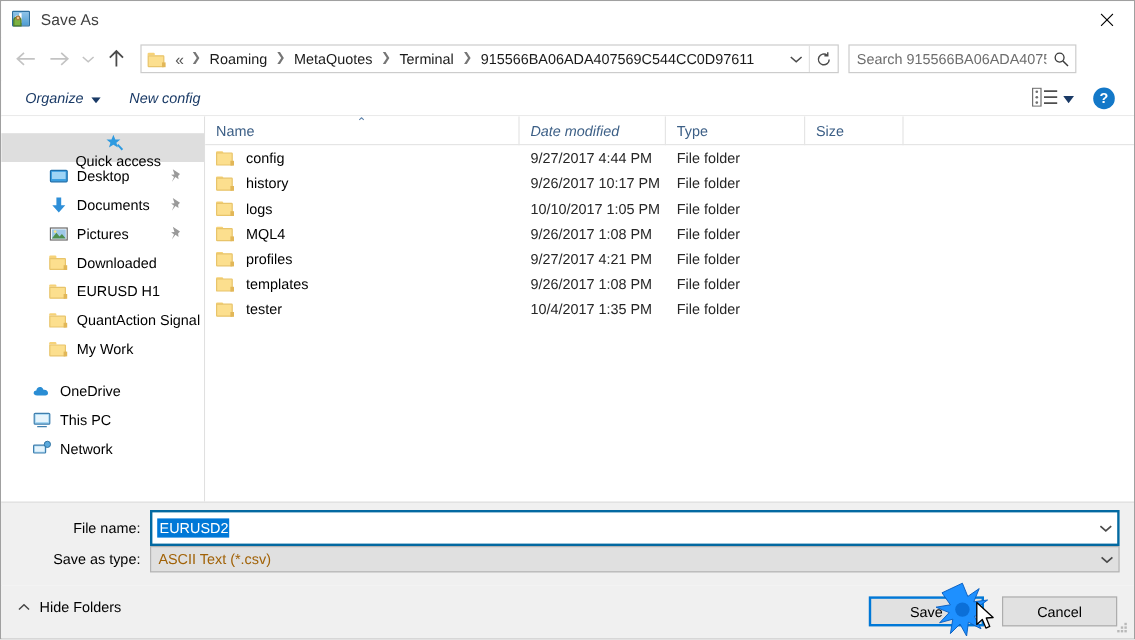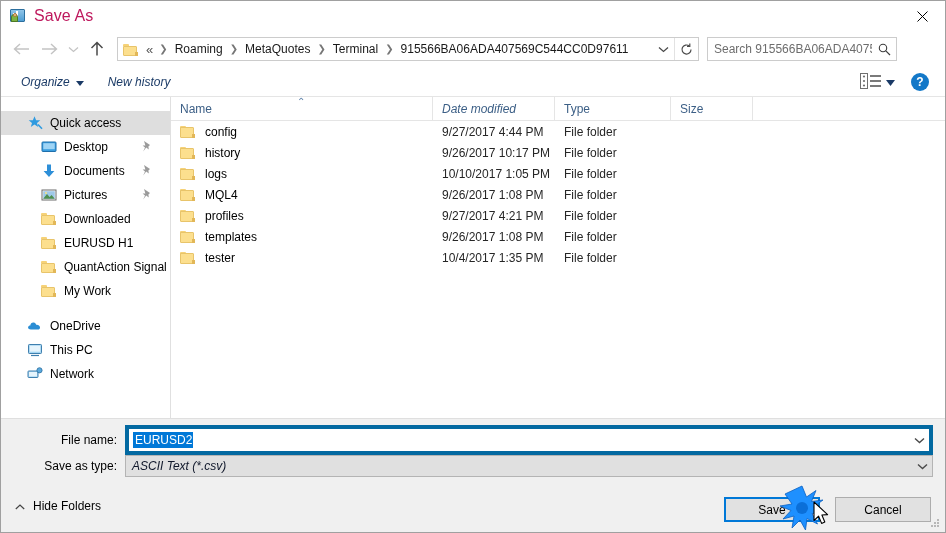--- a/index.html
+++ b/index.html
@@ -36,21 +36,21 @@
   #app-icon .ai-bar1 { position:absolute; left:3px; top:5px; width:2px; height:6px; background:#ffffff; }
   #app-icon .ai-bar2 { position:absolute; left:6px; top:3px; width:2px; height:8px; background:#ffffff; }
   #app-icon .ai-person {
     position:absolute; left:1px; top:6px; width:7px; height:8px;
     background:#7cb342; border-radius:3px 3px 0 0; border:1px solid #4e7a24;
   }
   #app-icon .ai-head {
     position:absolute; left:3px; top:5px; width:4px; height:4px;
     background:#f2c58a; border-radius:50%; border:1px solid #a9763d;
   }
-  #title-text { font-size: 16px; color: #be185d; letter-spacing: .1px; }
+  #title-text { font-size: 13px; color: #404040; letter-spacing: .1px; }
   #close-button {
     position: absolute; right: 0; top: 0; width: 46px; height: 30px;
     display: flex; align-items: center; justify-content: center;
     cursor: default;
   }
   #close-button svg { display: block; }
 
   
   #navbar {
     position: absolute; left: 0; top: 30px; width: 944px; height: 36px;
@@ -133,21 +133,21 @@
   }
   #sidebar {
     width: 170px; height: 321px; background: #ffffff;
     border-right: 1px solid #e0e0e0;
     padding-top: 14px; overflow: hidden;
   }
   .side-item {
     height: 24px; display: flex; align-items: center;
     font-size: 12px; color: #000; position: relative;
   }
-  .side-item.selected { background: #dedede; }
+  .side-item.selected { background: #dedede; flex-direction: column; }
   .side-item .si-icon {
     width: 16px; height: 16px; margin-right: 7px; flex: none; position: relative;
   }
   .side-item.lvl0 { padding-left: 26px; }
   .side-item.lvl1 { padding-left: 40px; }
   .side-item .si-pin {
     position: absolute; right: 17px; top: 5px; width: 12px; height: 13px;
   }
   .side-gap { height: 11px; }
 
@@ -201,31 +201,31 @@
     background: #f0f0f0; border-top: 1px solid #dfdfdf;
   }
   .form-row { position: absolute; left: 0; width: 944px; height: 22px; display: flex; align-items: center; }
   #row-filename { top: 10px; }
   #row-filetype { top: 36px; }
   .form-label {
     width: 124px; text-align: right; padding-right: 8px; font-size: 12px; color: #000;
   }
   #filename-combo {
     width: 808px; height: 30px; background: #ffffff;
-    border: 4px solid #0369a1; display: flex; align-items: center;
+    border: 2px solid #0369a1; display: flex; align-items: center;
   }
   #filename-value {
     margin-left: 4px; font-size: 12px;
     background: #0078d7; color: #ffffff; padding: 1px 1px 1px 2px;
   }
   #filetype-combo {
     width: 808px; height: 22px; background: #e0e0e0;
     border: 1px solid #b4b4b4; display: flex; align-items: center;
   }
-  #filetype-value { margin-left: 6px; font-size: 12px; color: #0f172a; font-style: italic; }
+  #filetype-value { margin-left: 6px; font-size: 12px; color: #a16207; }
   .combo-chevron {
     margin-left: auto; width: 20px; display: flex; align-items: center; justify-content: center;
   }
 
   
   #footer {
     position: absolute; left: 0; top: 487px; width: 944px; height: 44px;
     background: #f0f0f0;
   }
   #hide-folders {
@@ -354,21 +354,21 @@
   <div id="commandbar">
     <div id="organize-btn" class="cmd-item">
       <span>Organize</span>
       <span id="organize-caret">
         <svg width="8" height="5" viewBox="0 0 8 5">
             <path d="M0 0 L8 0 L4 5 Z" fill="#1a3a66"></path>
           </svg>
       </span>
     </div>
     <div id="newfolder-btn" class="cmd-item">
-      <span>New history</span>
+      <span>New config</span>
     </div>
 
     <div id="view-controls">
       <div id="view-icon">
         <svg width="22" height="16" viewBox="0 0 22 16">
           <rect x="0.5" y="0.5" width="7" height="15" stroke="#6f6f6f" stroke-width="1" fill="none"></rect>
           <circle cx="4" cy="3.5" r="1.1" fill="#6f6f6f"></circle>
           <circle cx="4" cy="8" r="1.1" fill="#6f6f6f"></circle>
           <circle cx="4" cy="12.5" r="1.1" fill="#6f6f6f"></circle>
           <path d="M10 3 L21 3 M10 8 L21 8 M10 13 L21 13" stroke="#4f4f4f" stroke-width="1.4"></path>

